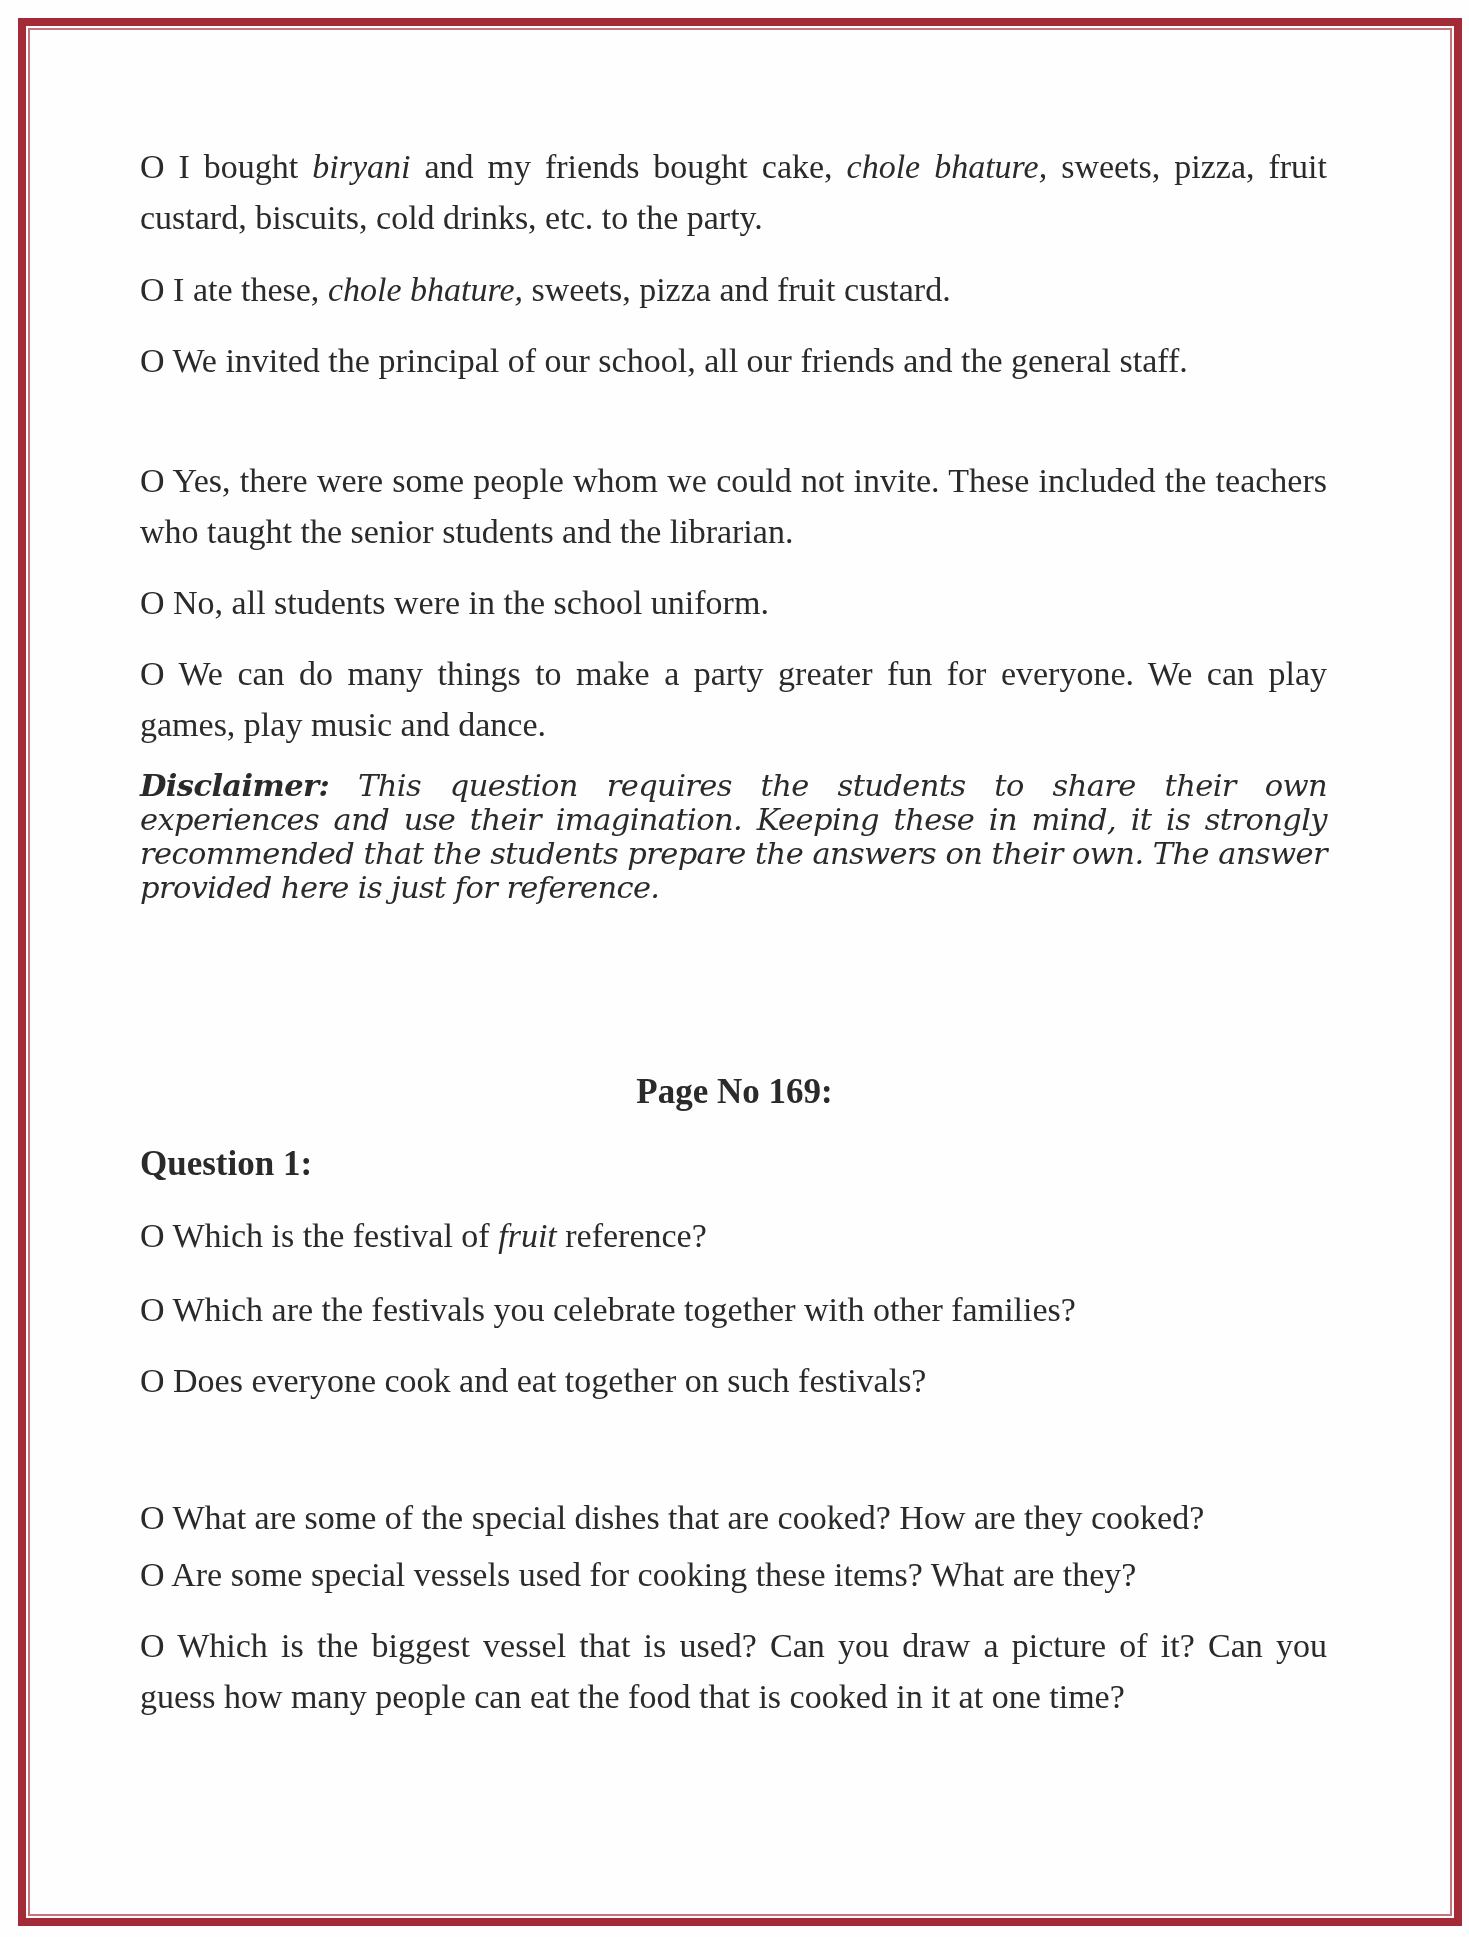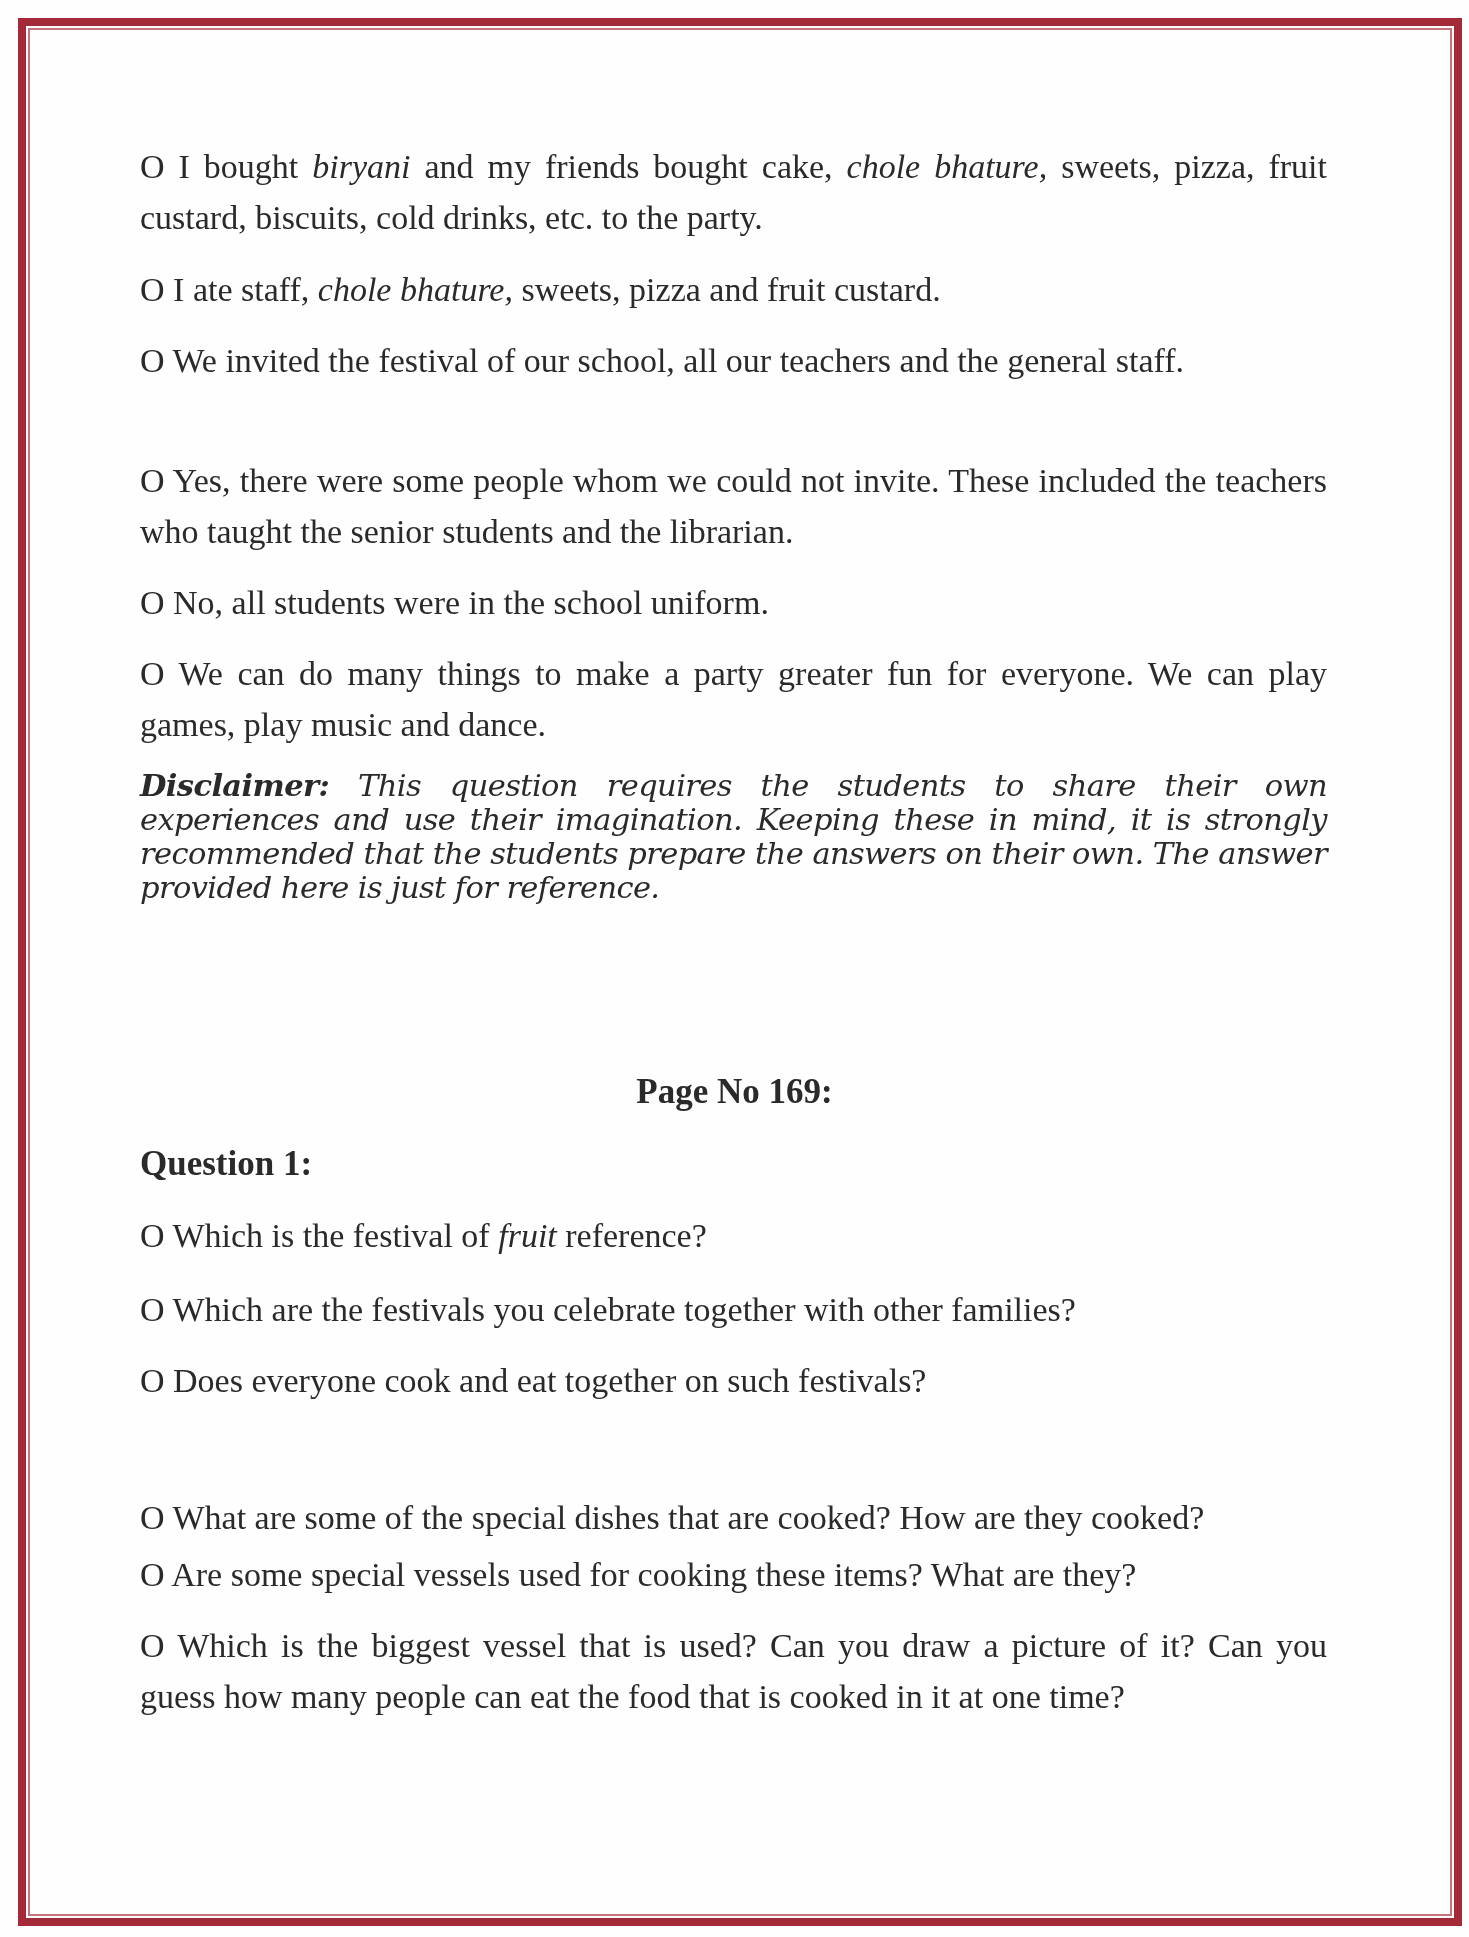--- a/index.html
+++ b/index.html
@@ -37,23 +37,23 @@
   .left { left: 140px; }
 </style>
 </head>
 <body>
 
 <div class="frame-outer"></div>
 <div class="frame-inner"></div>
 
 <p class="para" style="top:141px"><span>O</span> <span>I bought </span><i>biryani</i><span> and my friends bought cake, </span><i>chole bhature,</i><span> sweets, pizza, fruit custard, biscuits, cold drinks, etc. to the party.</span></p>
 
-<p class="para" style="top:264px"><span>O</span> <span>I ate staff, </span><i>chole bhature,</i><span> sweets, pizza and fruit custard.</span></p>
+<p class="para" style="top:264px"><span>O</span> <span>I ate these, </span><i>chole bhature,</i><span> sweets, pizza and fruit custard.</span></p>
 
-<p class="para" style="top:335px"><span>O</span> <span>We invited the festival of our school, all our teachers and the general staff.</span></p>
+<p class="para" style="top:335px"><span>O</span> <span>We invited the principal of our school, all our friends and the general staff.</span></p>
 
 <p class="para" style="top:455px"><span>O</span> <span>Yes, there were some people whom we could not invite. These included the teachers who taught the senior students and the librarian.</span></p>
 
 <p class="para" style="top:577px"><span>O</span> <span>No, all students were in the school uniform.</span></p>
 
 <p class="para" style="top:648px"><span>O</span> <span>We can do many things to make a party greater fun for everyone. We can play games, play music and dance.</span></p>
 
 <p class="disclaimer" style="top:768px"><b>Disclaimer:</b> <span>This question requires the students to share their own experiences and use their imagination. Keeping these in mind, it is strongly recommended that the students prepare the answers on their own. The answer provided here is just for reference.</span></p>
 
 <h2 class="heading center" style="top:1066px">Page No 169:</h2>

